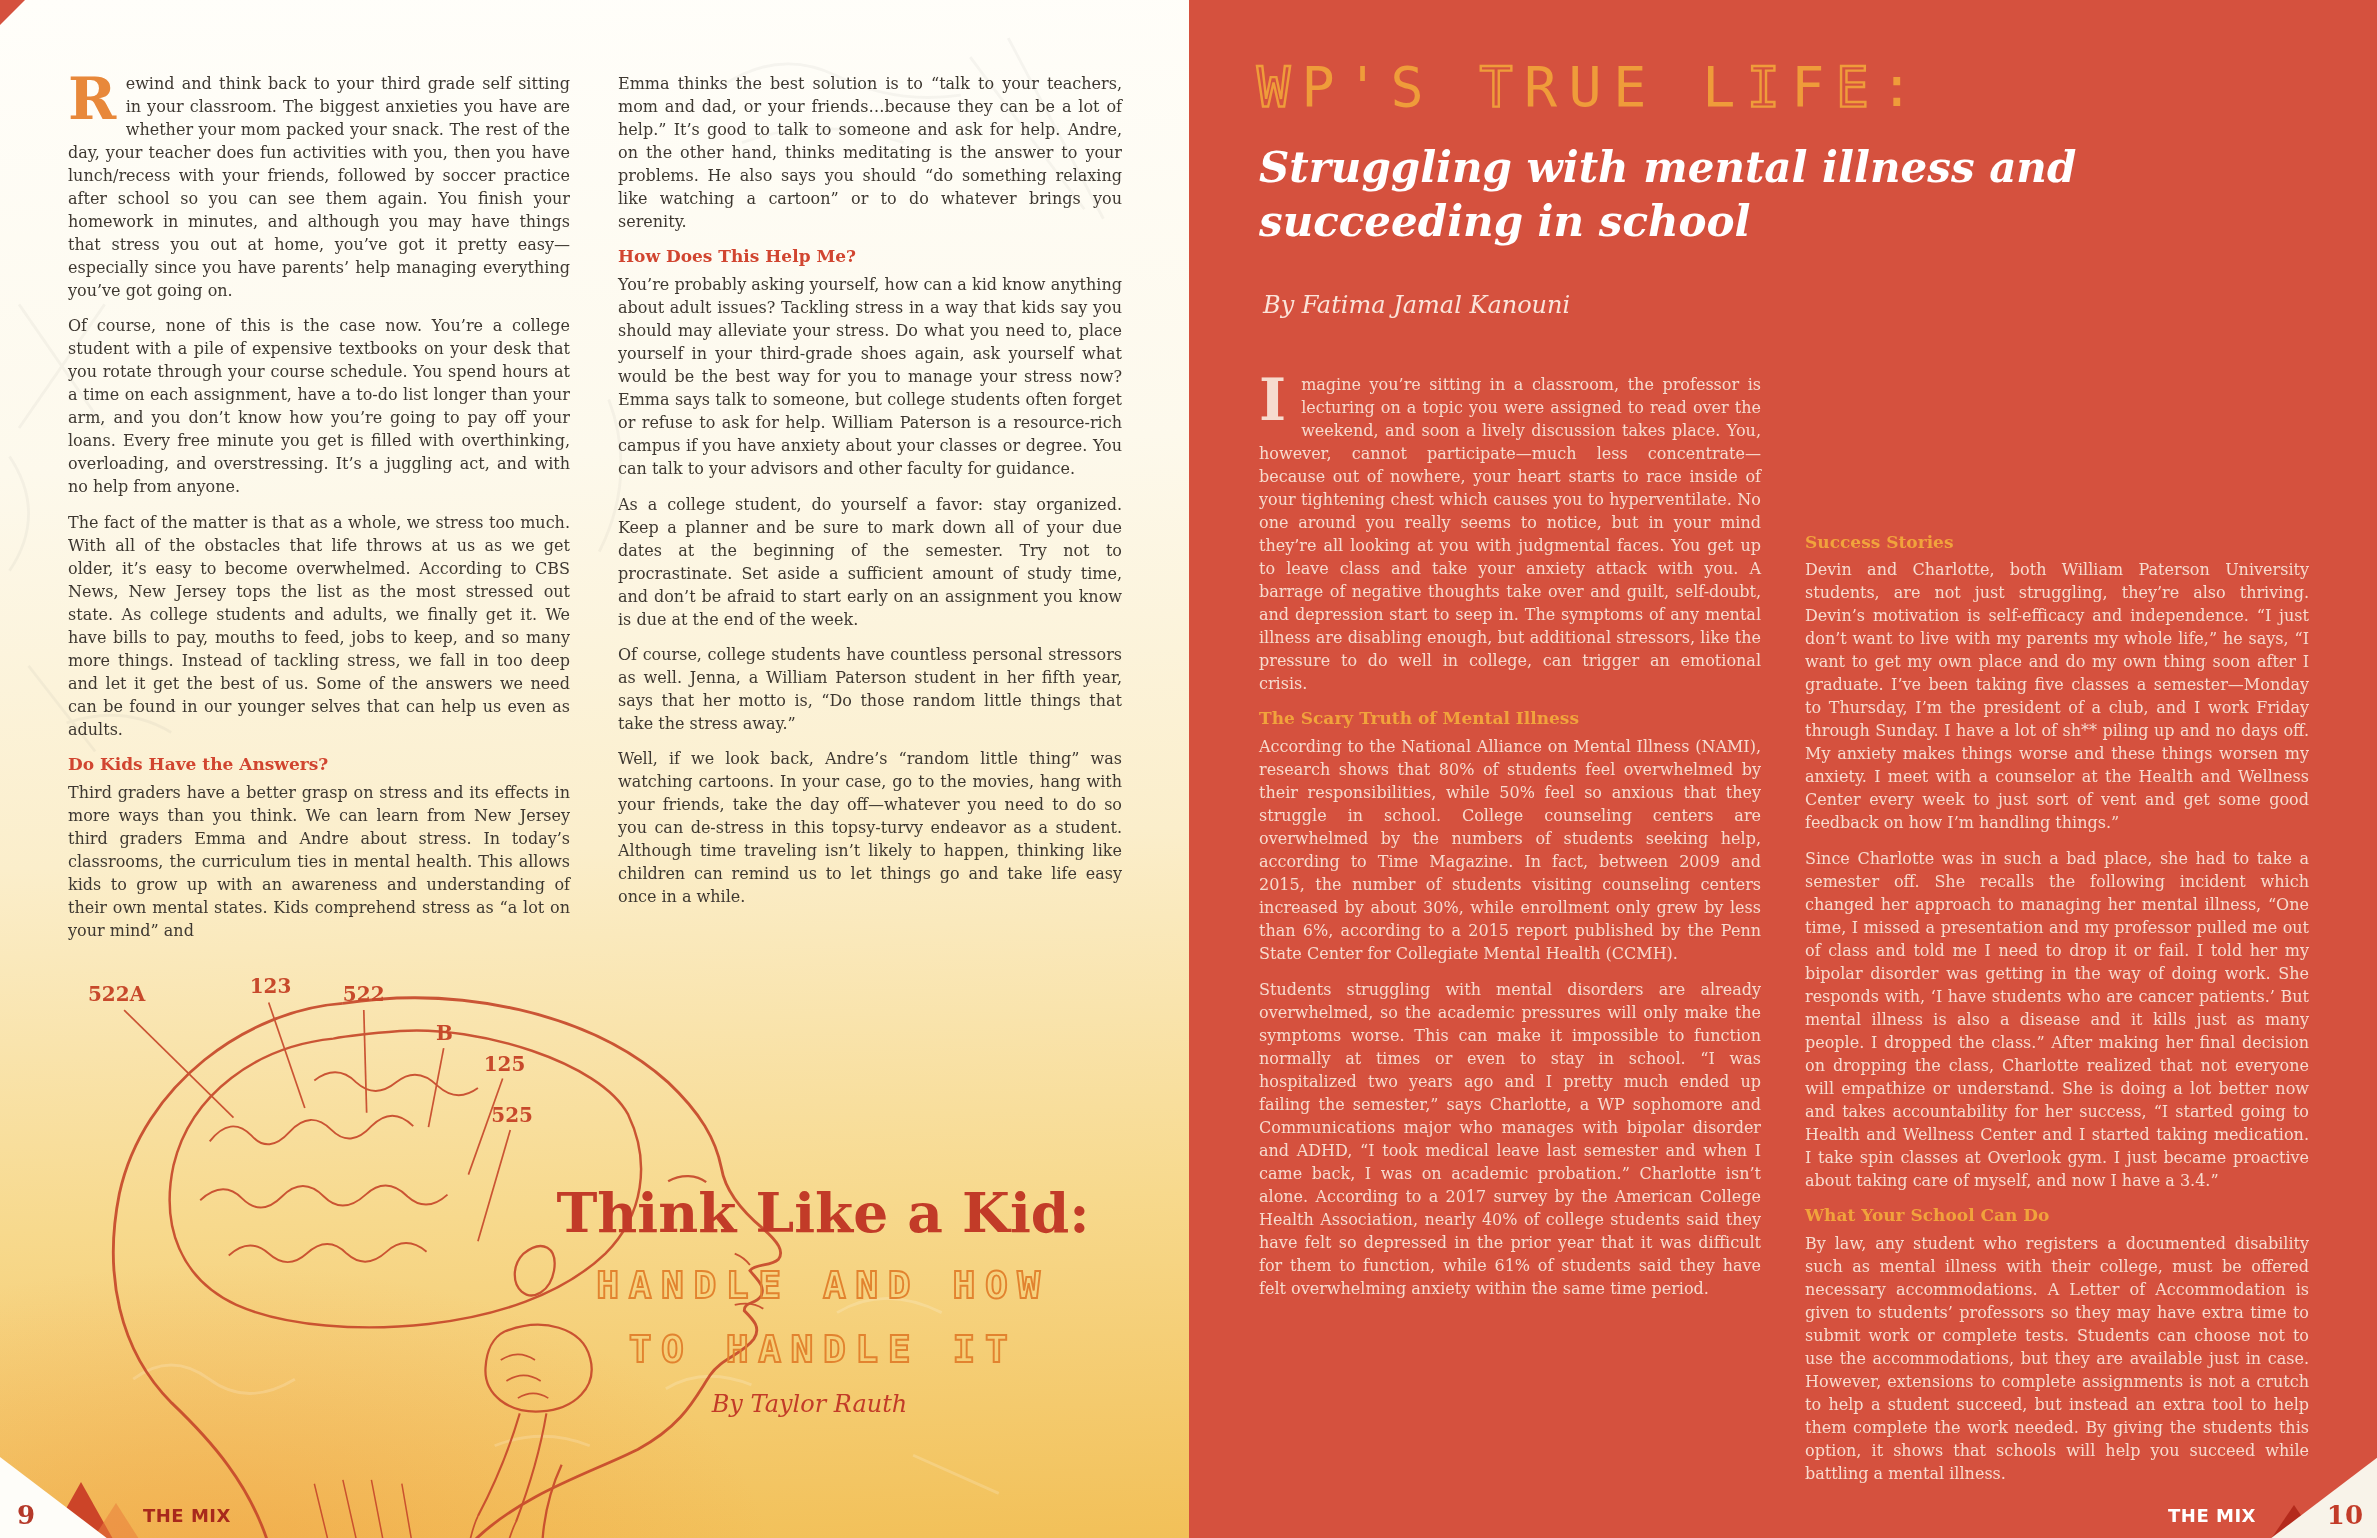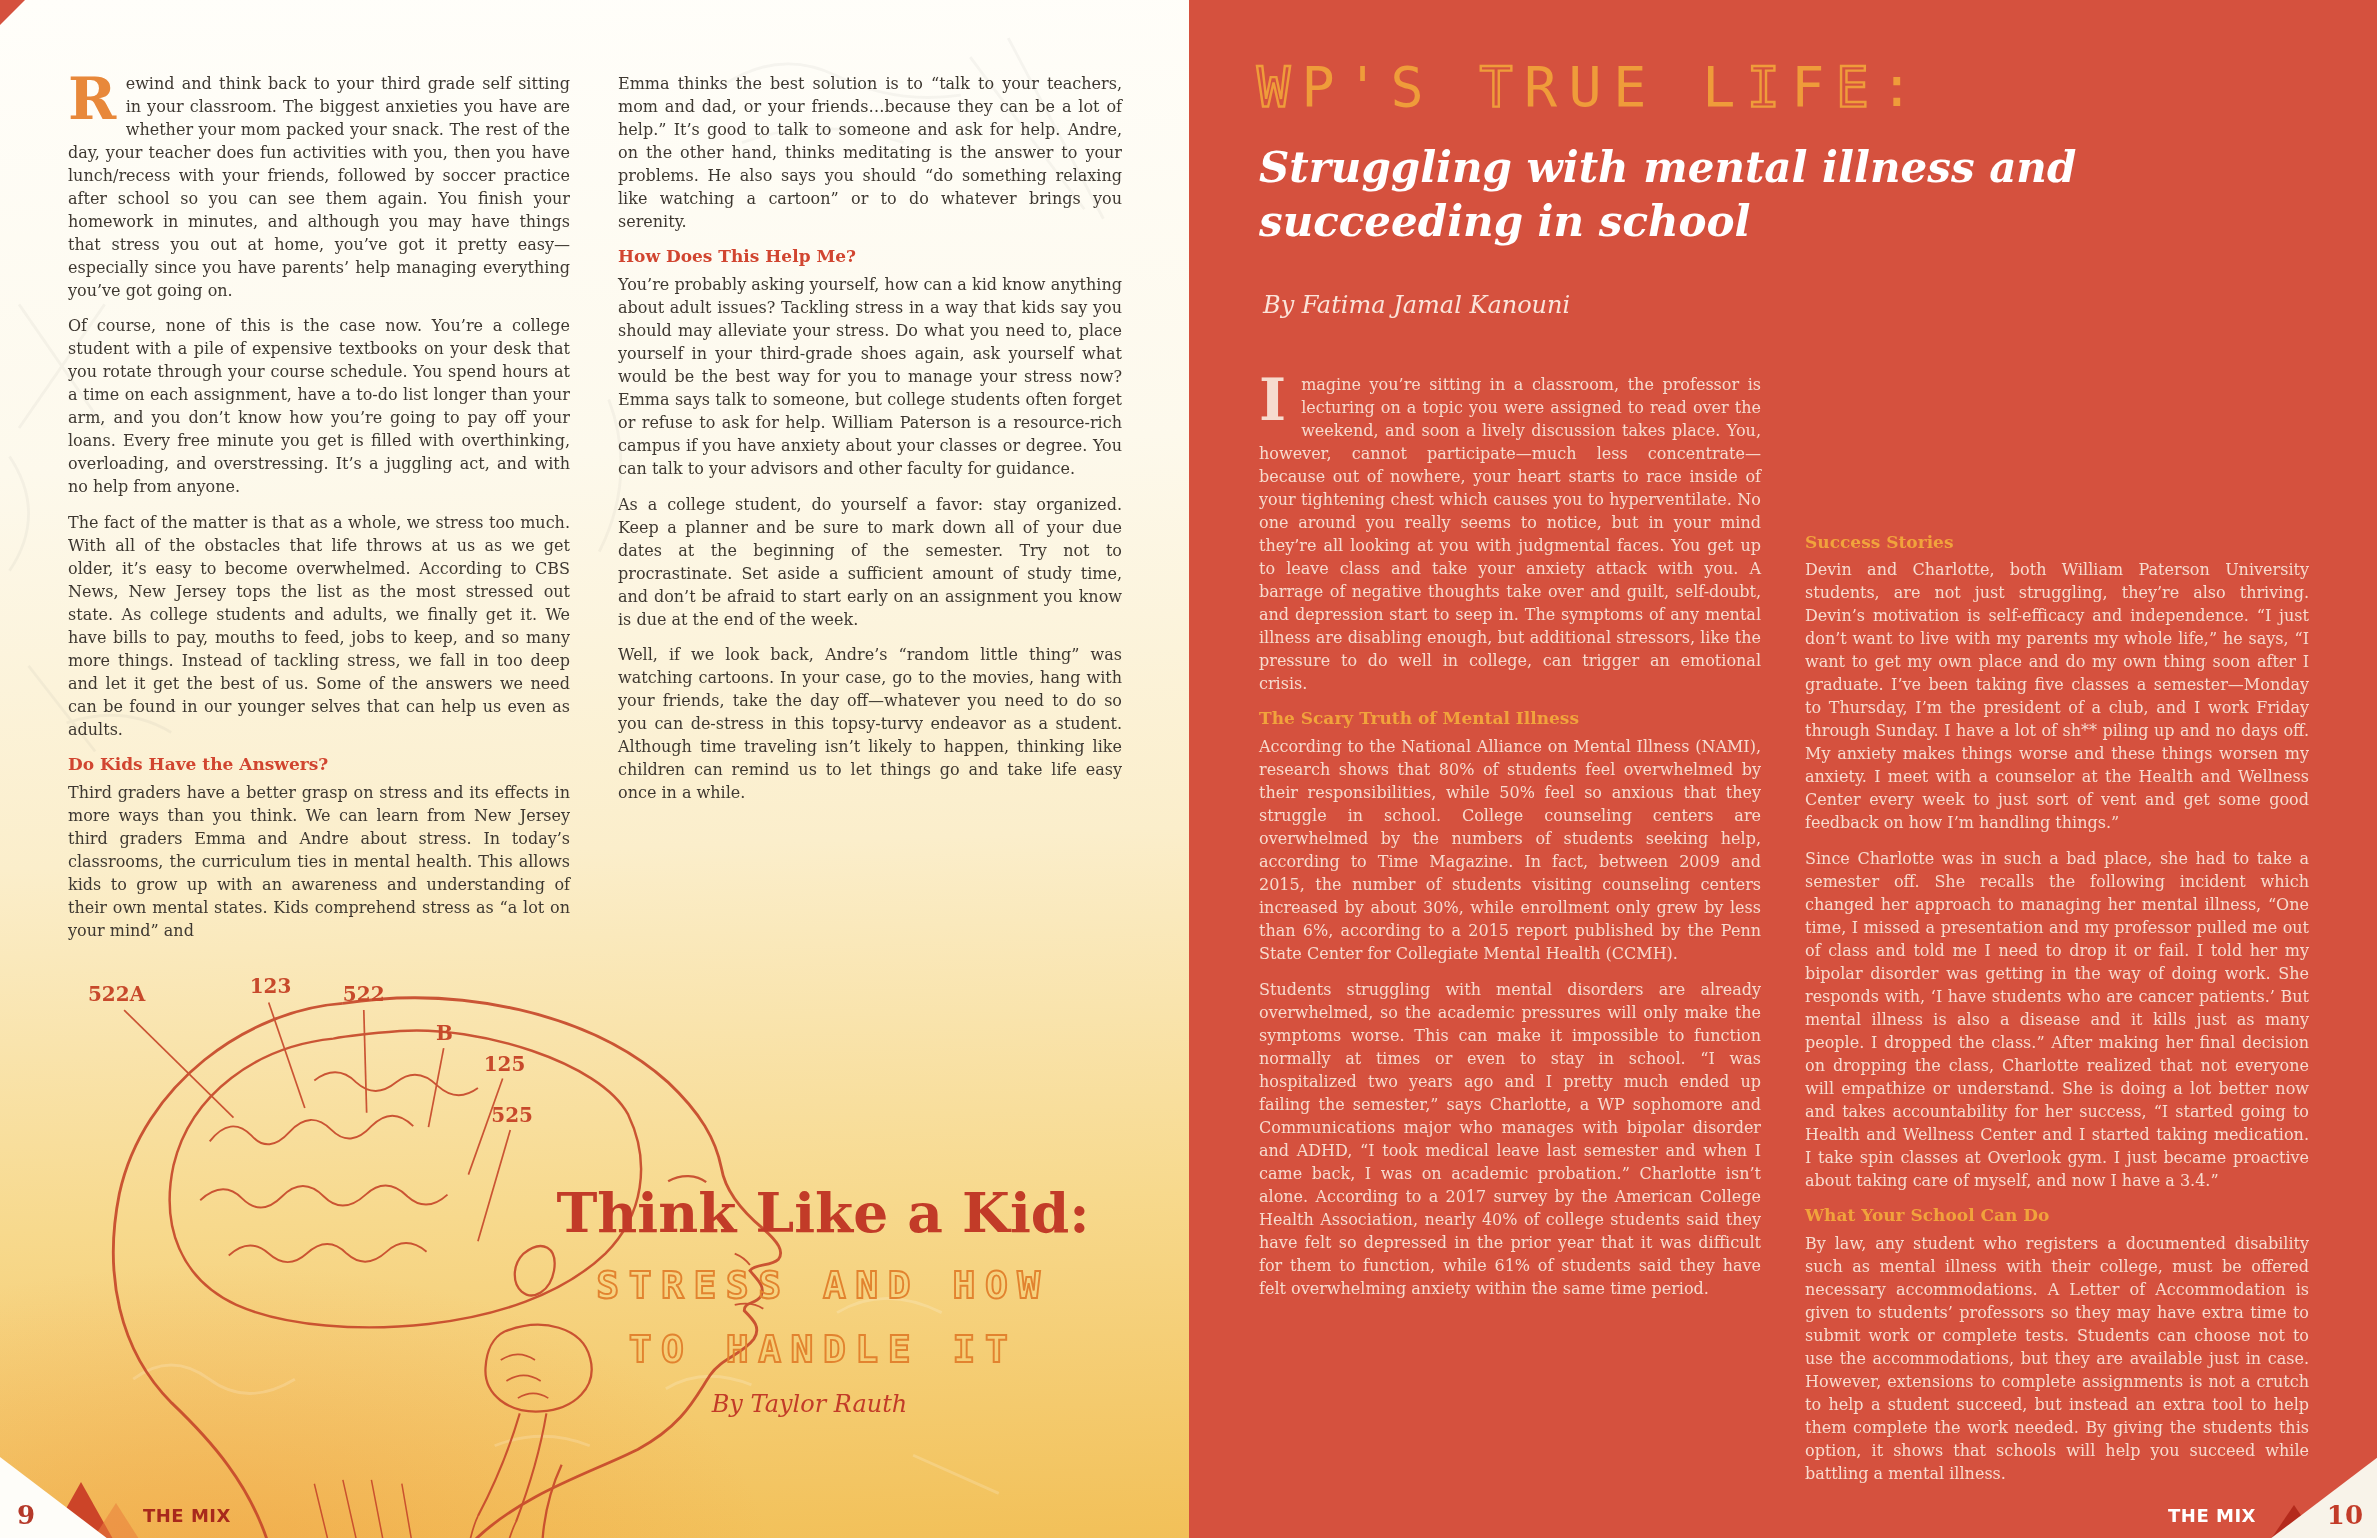--- a/index.html
+++ b/index.html
@@ -94,20 +94,21 @@
       <p class="body">The fact of the matter is that as a whole, we stress too much. With all of the obstacles that life throws at us as we get older, it’s easy to become overwhelmed. According to CBS News, New Jersey tops the list as the most stressed out state. As college students and adults, we finally get it. We have bills to pay, mouths to feed, jobs to keep, and so many more things. Instead of tackling stress, we fall in too deep and let it get the best of us. Some of the answers we need can be found in our younger selves that can help us even as adults.</p>
       <h3 class="subhead">Do Kids Have the Answers?</h3>
       <p class="body">Third graders have a better grasp on stress and its effects in more ways than you think. We can learn from New Jersey third graders Emma and Andre about stress. In today’s classrooms, the curriculum ties in mental health. This allows kids to grow up with an awareness and understanding of their own mental states. Kids comprehend stress as “a lot on your mind” and</p>
     </div>
 
     <div class="col lcol2">
       <p class="body">Emma thinks the best solution is to “talk to your teachers, mom and dad, or your friends…because they can be a lot of help.” It’s good to talk to someone and ask for help. Andre, on the other hand, thinks meditating is the answer to your problems. He also says you should “do something relaxing like watching a cartoon” or to do whatever brings you serenity.</p>
       <h3 class="subhead">How Does This Help Me?</h3>
       <p class="body">You’re probably asking yourself, how can a kid know anything about adult issues? Tackling stress in a way that kids say you should may alleviate your stress. Do what you need to, place yourself in your third-grade shoes again, ask yourself what would be the best way for you to manage your stress now? Emma says talk to someone, but college students often forget or refuse to ask for help. William Paterson is a resource-rich campus if you have anxiety about your classes or degree. You can talk to your advisors and other faculty for guidance.</p>
       <p class="body">As a college student, do yourself a favor: stay organized. Keep a planner and be sure to mark down all of your due dates at the beginning of the semester. Try not to procrastinate. Set aside a sufficient amount of study time, and don’t be afraid to start early on an assignment you know is due at the end of the week.</p>
+      <p class="body">Of course, college students have countless personal stressors as well. Jenna, a William Paterson student in her fifth year, says that her motto is, “Do those random little things that take the stress away.”</p>
       <p class="body">Well, if we look back, Andre’s “random little thing” was watching cartoons. In your case, go to the movies, hang with your friends, take the day off—whatever you need to do so you can de-stress in this topsy-turvy endeavor as a student. Although time traveling isn’t likely to happen, thinking like children can remind us to let things go and take life easy once in a while.</p>
     </div>
 
     <svg class="head-art" viewBox="0 0 900 618" aria-hidden="true">
       <g fill="none" stroke="#c7492b" stroke-width="3" opacity="0.92">
 
         <path d="M330 55 C 230 62, 120 140, 95 255 C 78 340, 95 420, 150 475 C 195 518, 230 560, 250 618"></path>
 
         <path d="M330 55 C 450 36, 590 64, 672 138 C 706 170, 722 198, 728 228 C 732 252, 748 272, 772 292 C 788 306, 794 316, 788 324 C 780 332, 764 328, 758 336 C 766 346, 774 352, 770 362 C 764 372, 752 368, 752 378 C 762 388, 770 396, 762 408 C 750 424, 728 428, 716 446 C 700 470, 688 498, 640 524 C 592 548, 520 570, 470 618"></path>
 
@@ -152,21 +153,21 @@
         <text x="232" y="44">123</text>
         <text x="330" y="52">522</text>
         <text x="428" y="94">B</text>
         <text x="478" y="126">125</text>
         <text x="486" y="180">525</text>
       </g>
     </svg>
 
     <div class="title-block">
       <h1 class="think-title">Think Like a Kid:</h1>
-      <div class="stencil-line first">STRESS AND HOW</div>
+      <div class="stencil-line first">HANDLE AND HOW</div>
       <div class="stencil-line">TO HANDLE IT</div>
       <div class="byline-left">By Taylor Rauth</div>
     </div>
 
     <div class="tri tri-red-a"></div>
     <div class="tri tri-red-b"></div>
     <div class="corner-white-left"></div>
     <div class="page-num page-num-left">9</div>
     <div class="brand brand-left">THE MIX</div>
   </section>

